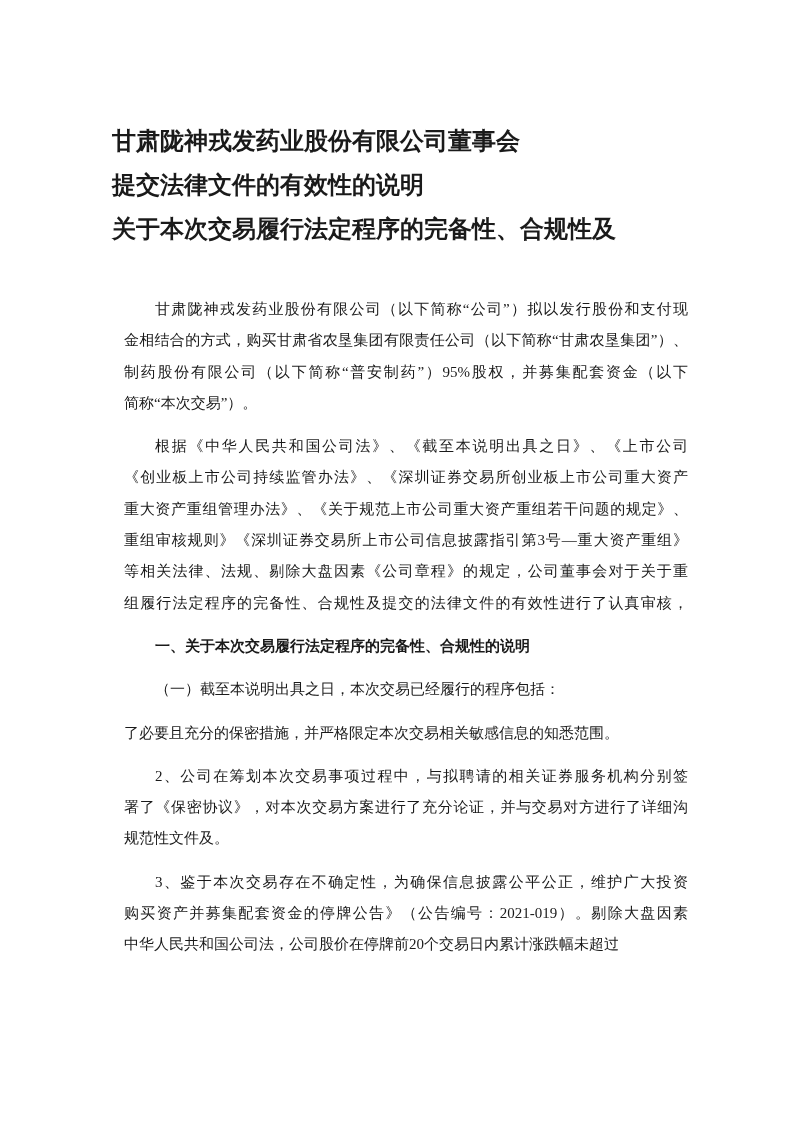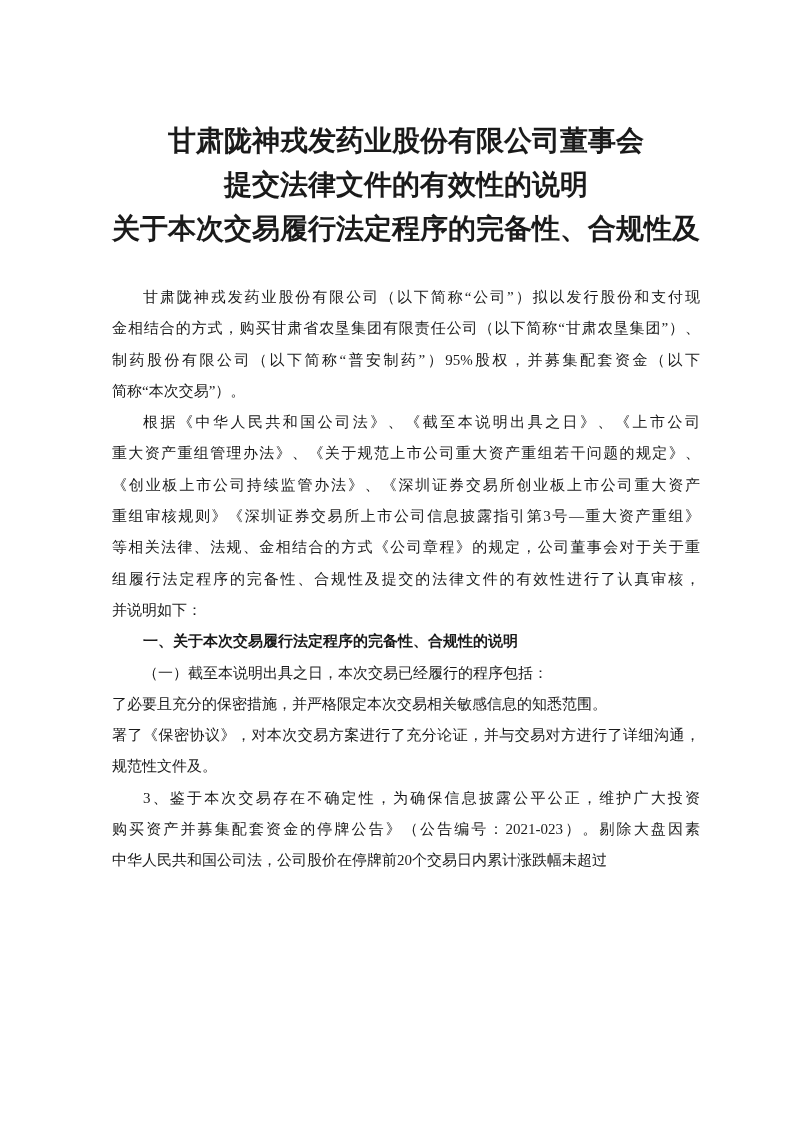--- a/index.html
+++ b/index.html
@@ -16,33 +16,32 @@
     font-family: "Liberation Serif", "DejaVu Serif", serif;
     color: #1a1a1a;
   }
   .doc-title {
     position: absolute;
     left: 112px;
     top: 119px;
     width: 588px;
   }
   .title-line {
-    font-size: 28px;
+    font-size: 24px;
     font-weight: bold;
     line-height: 44px;
-    text-align: center;
     white-space: nowrap;
   }
   .doc-body {
     position: absolute;
     left: 112px;
     top: 282px;
     width: 588px;
   }
-  .para { margin: 0; padding: 0; font-family: Liberation Serif, serif; }
+  .para { margin: 12px; padding: 0; font-family: Liberation Serif, serif; }
   .line {
     font-size: 15px;
     line-height: 31.3px;
     height: 31.3px;
     overflow: hidden;
     text-align: justify;
     text-align-last: justify;
   }
   .line.last {
     text-align-last: left;
@@ -65,39 +64,39 @@
     </div>
   <div class="doc-body">
       <div class="para body">
         <div class="line first">甘肃陇神戎发药业股份有限公司（以下简称“公司”）拟以发行股份和支付现</div>
         <div class="line">金相结合的方式，购买甘肃省农垦集团有限责任公司（以下简称“甘肃农垦集团”）、</div>
         <div class="line">制药股份有限公司（以下简称“普安制药”）95%股权，并募集配套资金（以下</div>
         <div class="line last">简称“本次交易”）。</div>
       </div>
       <div class="para body">
         <div class="line first">根据《中华人民共和国公司法》、《截至本说明出具之日》、《上市公司</div>
+        <div class="line">《创业板上市公司持续监管办法》、《深圳证券交易所创业板上市公司重大资产</div>
         <div class="line">重大资产重组管理办法》、《关于规范上市公司重大资产重组若干问题的规定》、</div>
-        <div class="line">《创业板上市公司持续监管办法》、《深圳证券交易所创业板上市公司重大资产</div>
         <div class="line">重组审核规则》《深圳证券交易所上市公司信息披露指引第3号—重大资产重组》</div>
-        <div class="line">等相关法律、法规、金相结合的方式《公司章程》的规定，公司董事会对于关于重</div>
+        <div class="line">等相关法律、法规、剔除大盘因素《公司章程》的规定，公司董事会对于关于重</div>
         <div class="line">组履行法定程序的完备性、合规性及提交的法律文件的有效性进行了认真审核，</div>
-        <div class="line last">并说明如下：</div>
       </div>
       <div class="para heading">
         <div class="line first last">一、关于本次交易履行法定程序的完备性、合规性的说明</div>
       </div>
       <div class="para body">
         <div class="line first last">（一）截至本说明出具之日，本次交易已经履行的程序包括：</div>
       </div>
       <div class="para body">
         <div class="line last">了必要且充分的保密措施，并严格限定本次交易相关敏感信息的知悉范围。</div>
       </div>
       <div class="para body">
+        <div class="line first">2、公司在筹划本次交易事项过程中，与拟聘请的相关证券服务机构分别签</div>
         <div class="line">署了《保密协议》，对本次交易方案进行了充分论证，并与交易对方进行了详细沟通，</div>
         <div class="line last">规范性文件及。</div>
       </div>
       <div class="para body">
         <div class="line first">3、鉴于本次交易存在不确定性，为确保信息披露公平公正，维护广大投资</div>
-        <div class="line">购买资产并募集配套资金的停牌公告》（公告编号：2021-023）。剔除大盘因素</div>
+        <div class="line">购买资产并募集配套资金的停牌公告》（公告编号：2021-019）。剔除大盘因素</div>
         <div class="line last">中华人民共和国公司法，公司股价在停牌前20个交易日内累计涨跌幅未超过</div>
       </div>
     </div>
 </div>
 
 </body></html>

